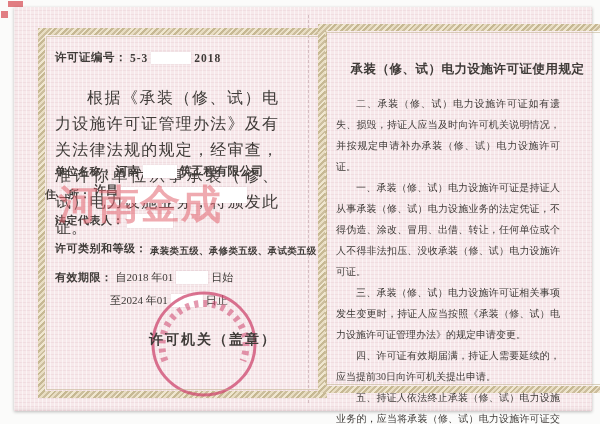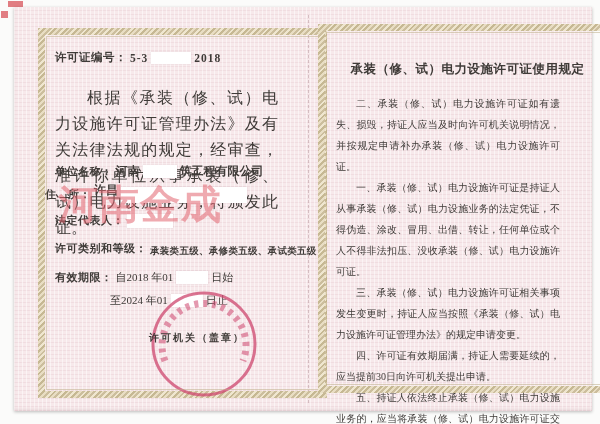--- a/index.html
+++ b/index.html
@@ -47,21 +47,21 @@
   .l-company{top:128px;left:10px;}
   .l-company .val{font-size:12px;}
   .l-address{top:151px;left:0;}
   .l-address .val{font-size:12px;position:relative;top:-4px;}
   .l-legal{top:178px;left:10px;}
   .l-category{top:206px;left:10px;}
   .l-category .val{font-size:9.5px;position:relative;top:3px;letter-spacing:.3px;}
   .l-valid1{top:235px;left:10px;}
   .l-valid2{top:258px;left:65px;}
   .seal-wrap{position:absolute;left:104px;top:254px;width:110px;height:110px;pointer-events:none;}
-  .l-issuer{top:296px;left:104px;font-size:10px;font-weight:bold;letter-spacing:2px;z-index:3;}
+  .l-issuer{top:296px;left:104px;font-size:14px;font-weight:bold;letter-spacing:2px;z-index:3;}
   .l-date{top:320px;left:96px;font-size:12px;font-weight:bold;letter-spacing:1px;z-index:3;}
   
   .r-title{position:absolute;top:30px;left:0;width:100%;text-align:center;
     font-size:12.5px;font-weight:bold;letter-spacing:.5px;margin:0;}
   .r-rules{position:absolute;top:62px;left:11px;width:224px;font-size:10px;line-height:21px;}
   .r-rules p{margin:0;text-indent:2em;text-align:justify;}
   
   .watermark{
     position:absolute;left:44px;top:170px;z-index:6;pointer-events:none;
     font-size:40px;font-weight:bold;letter-spacing:1px;

